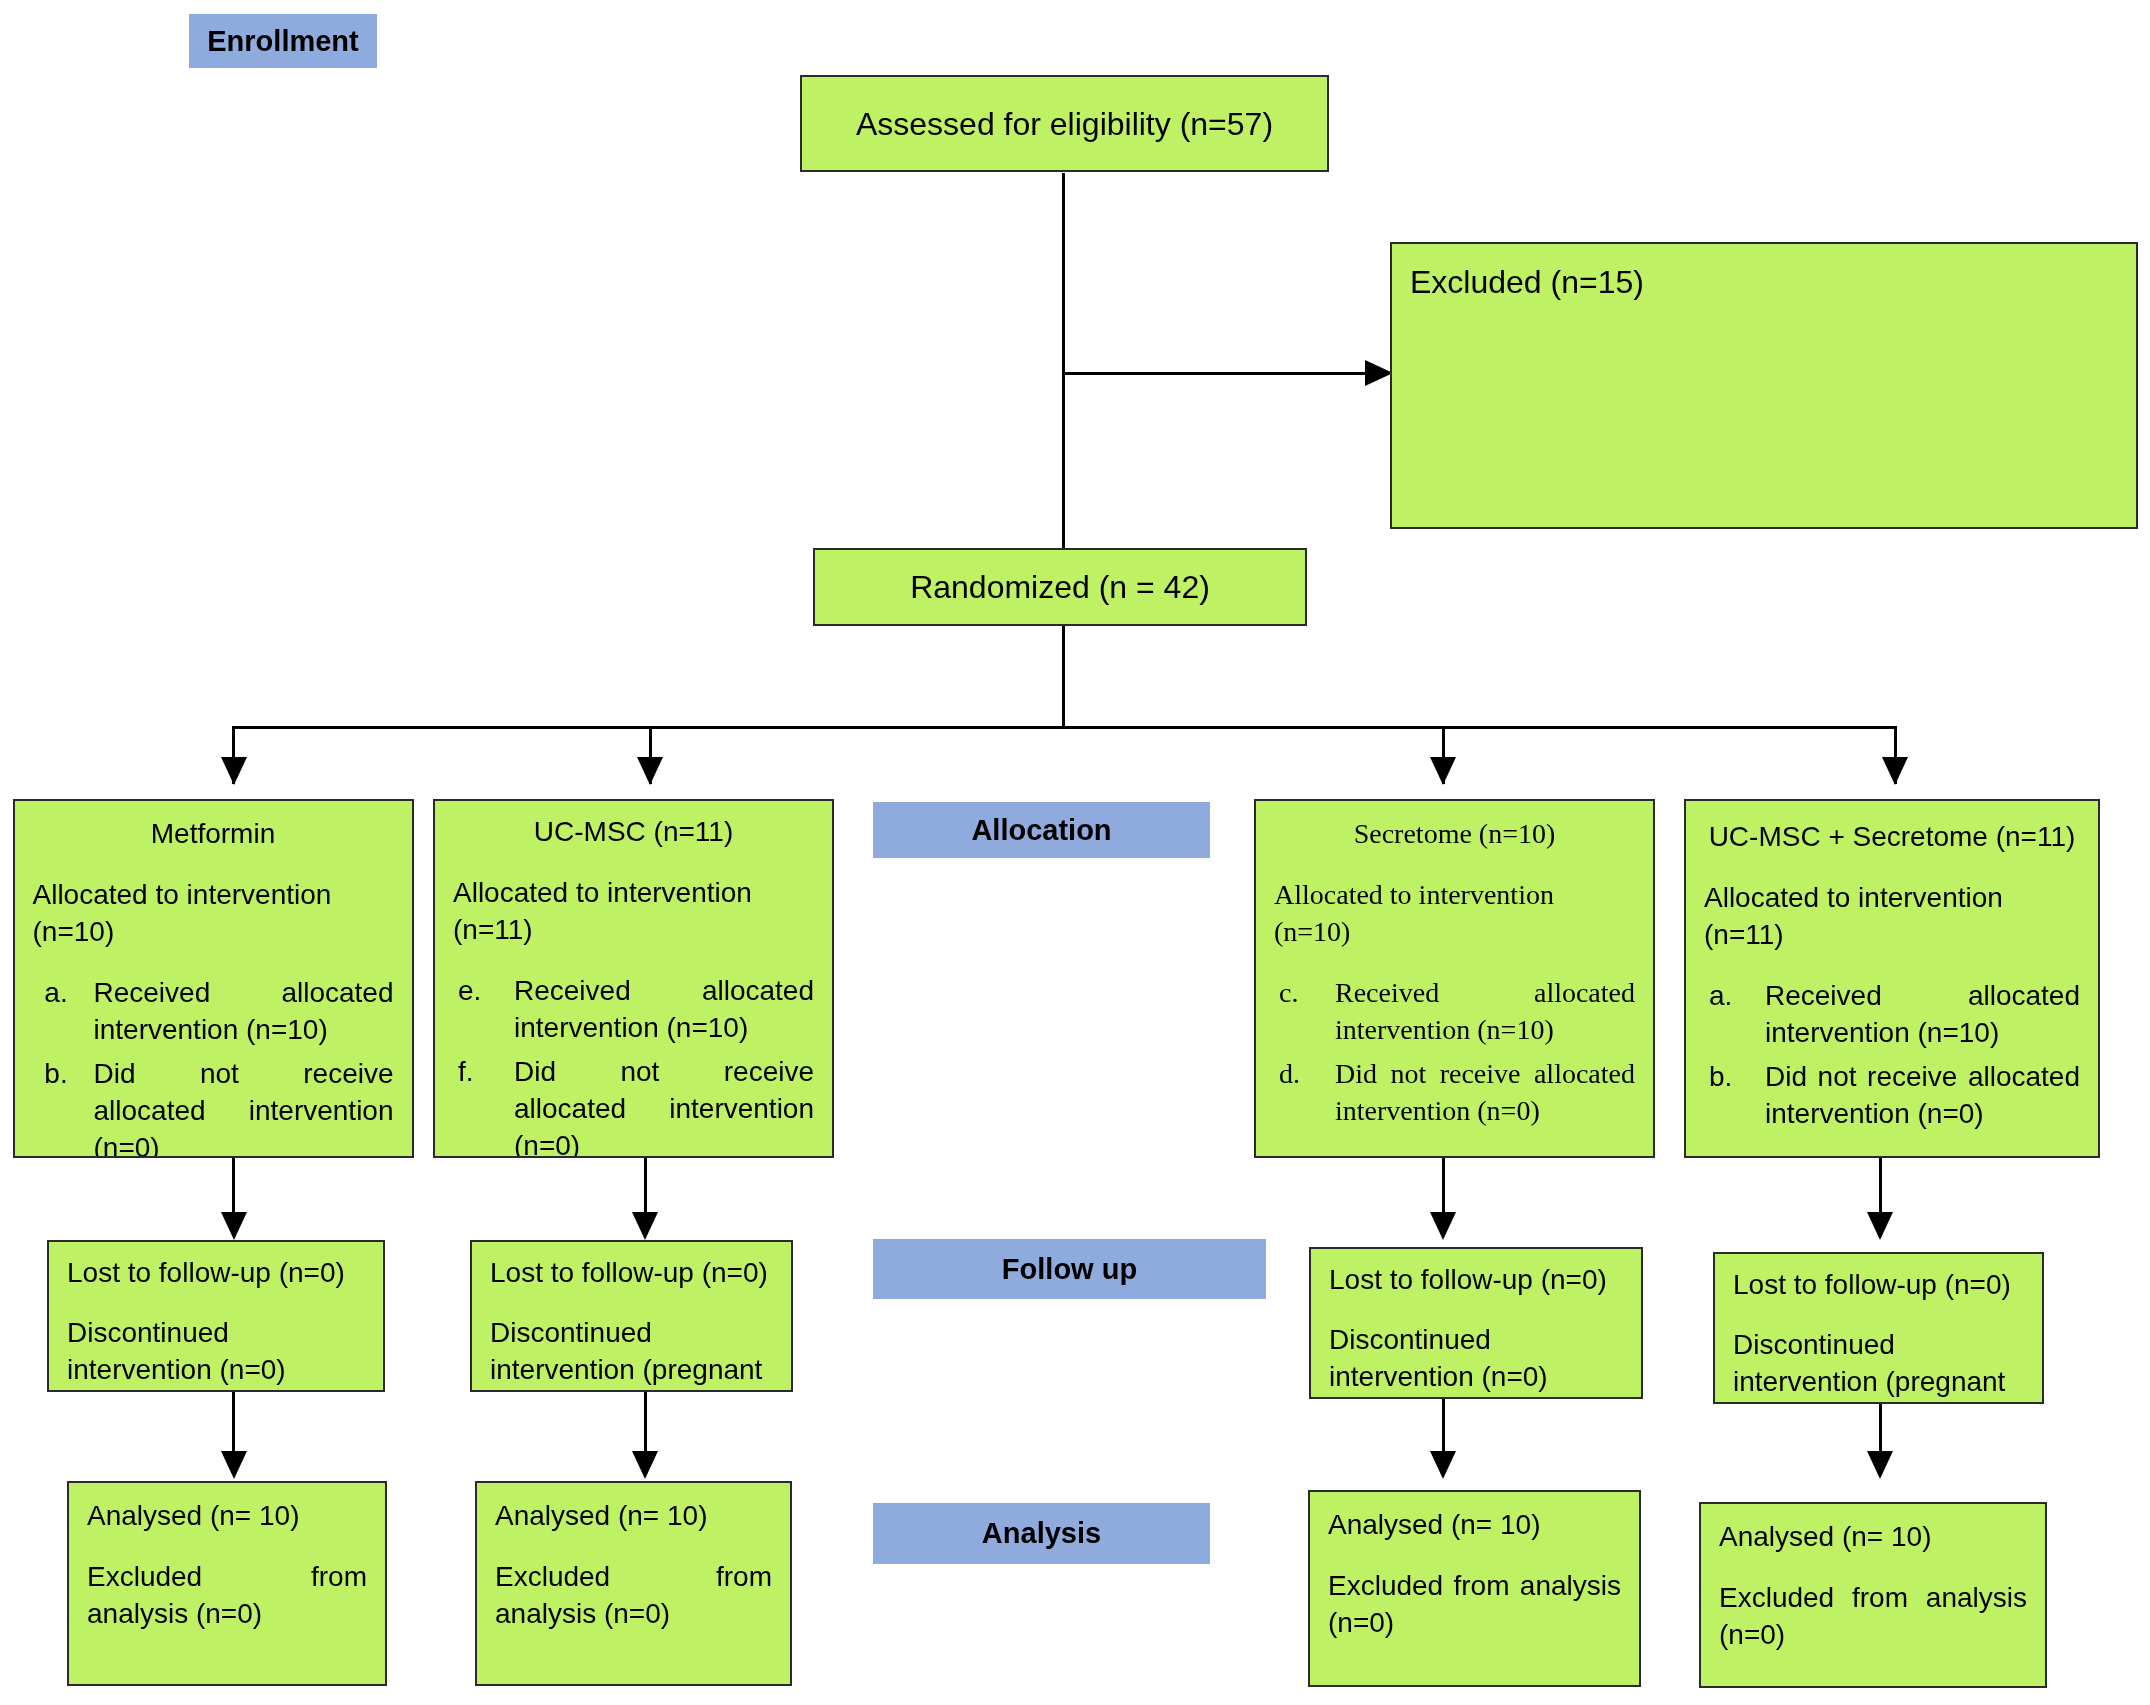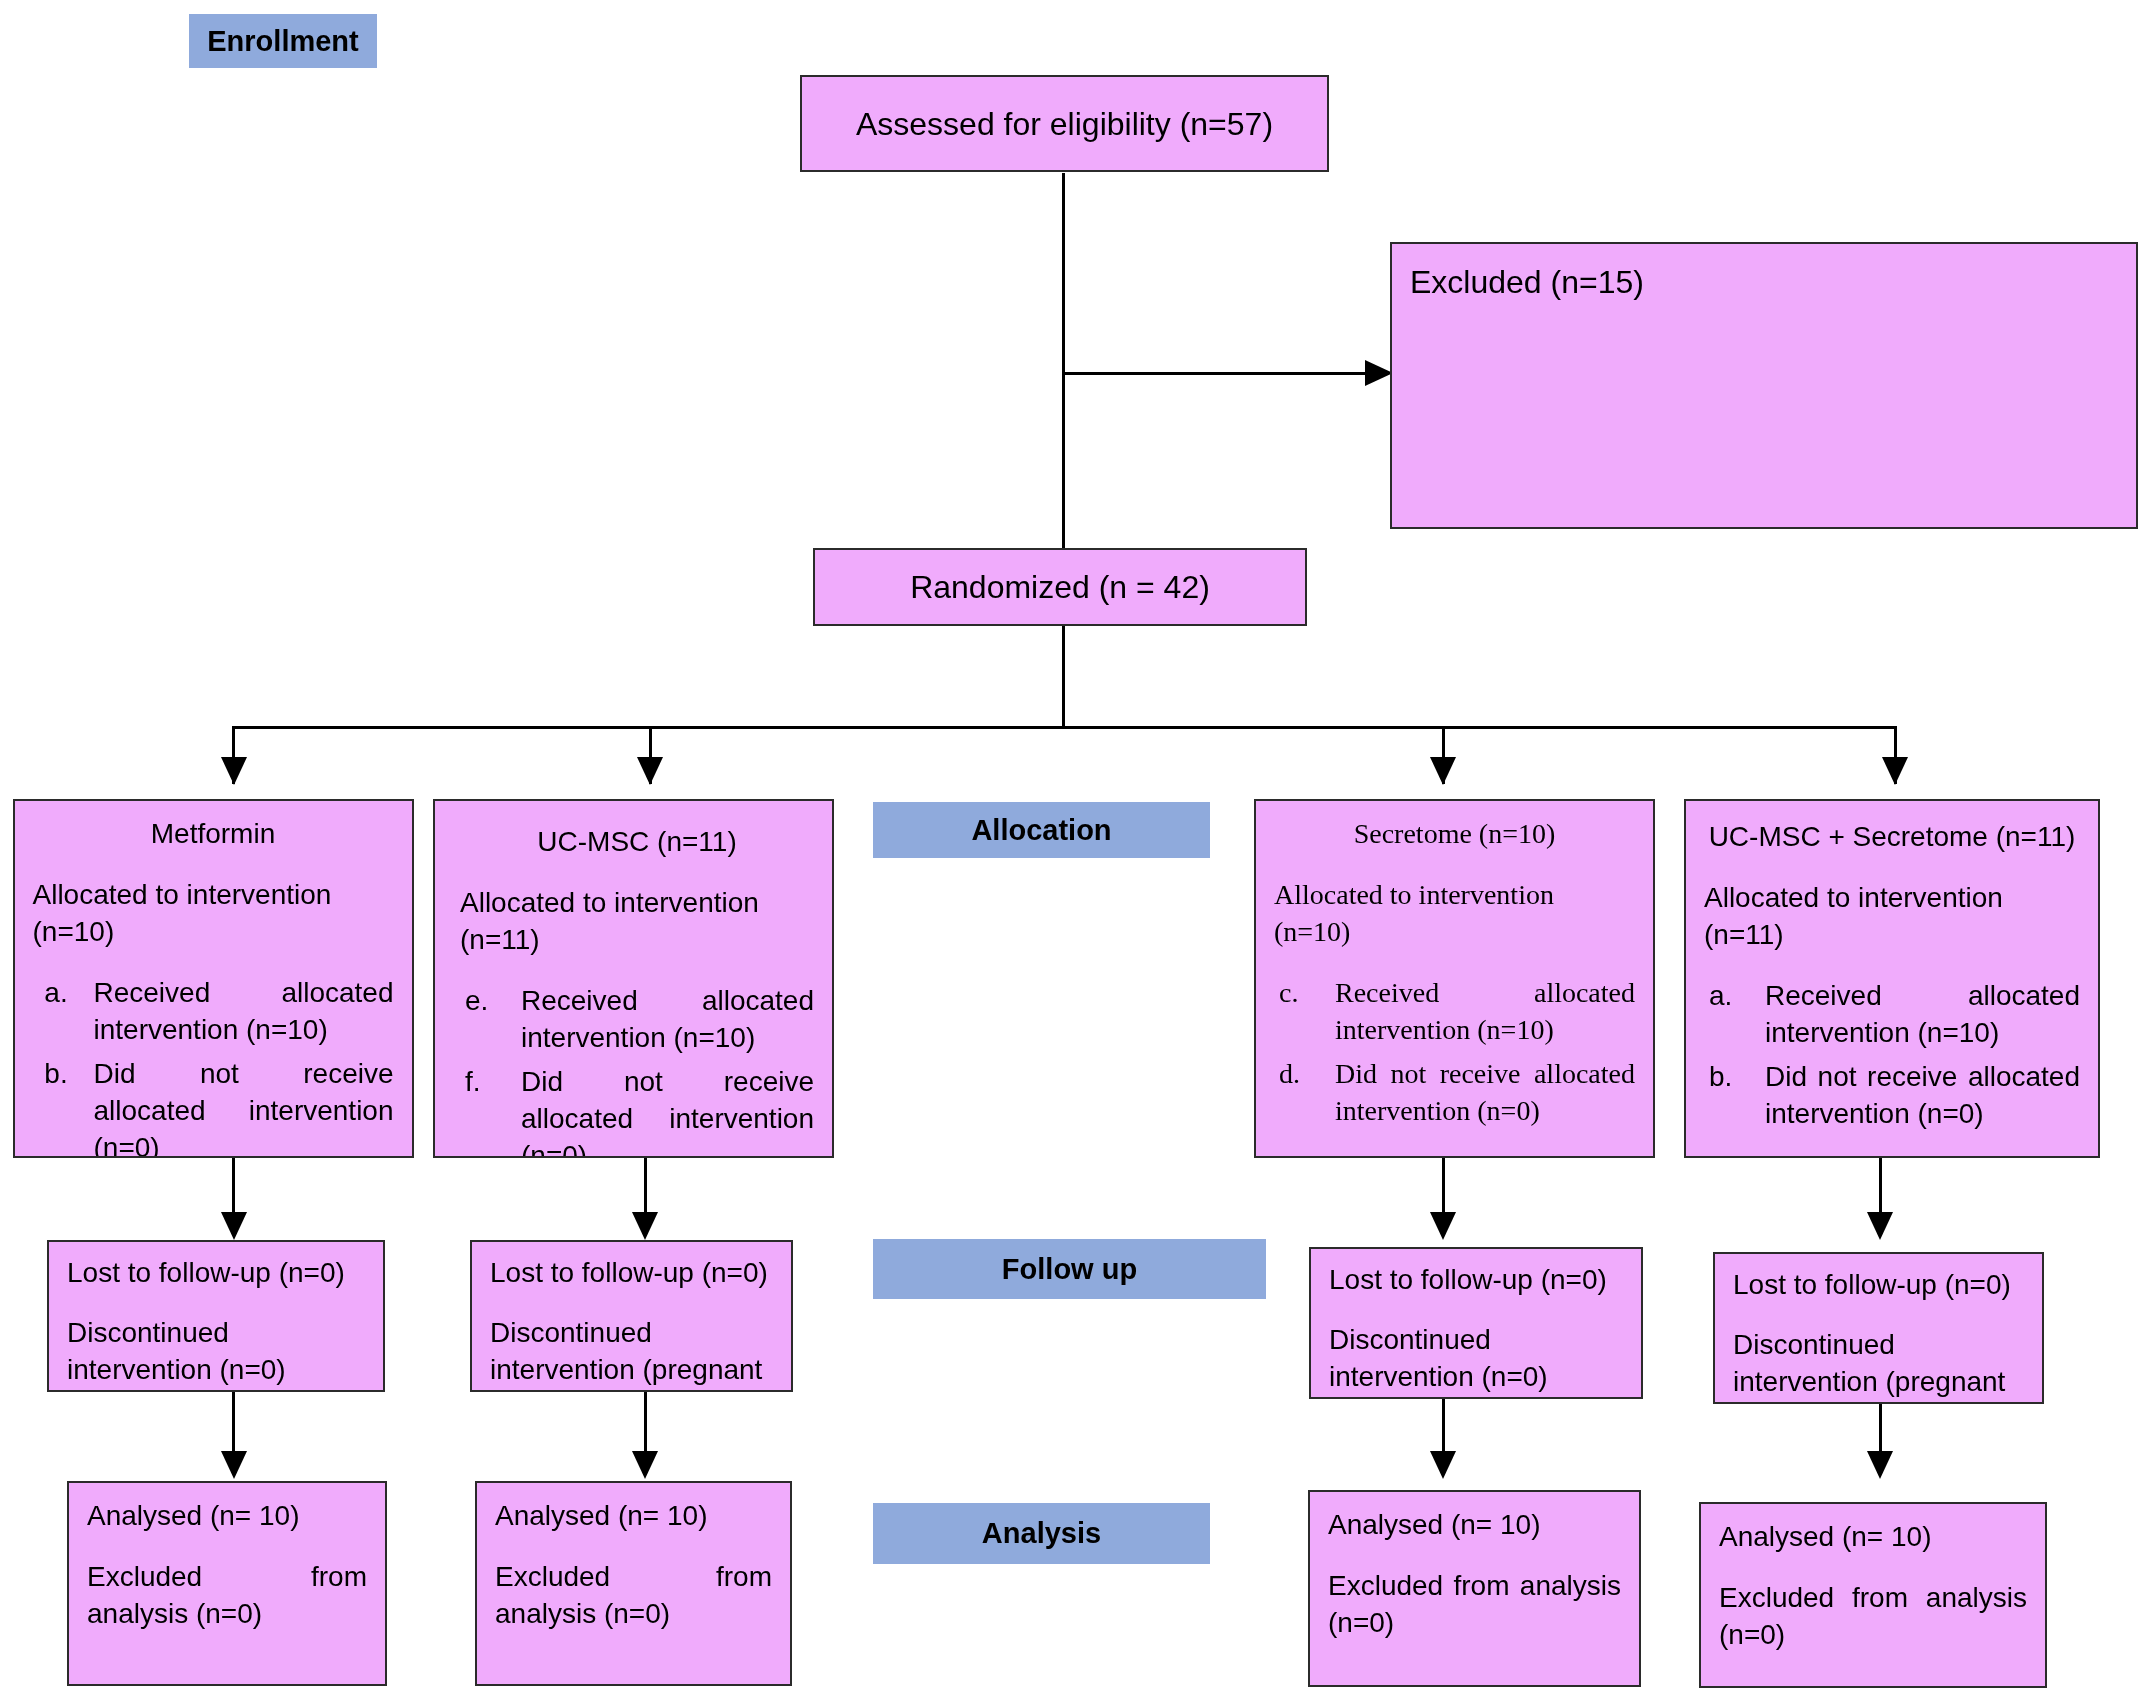--- a/index.html
+++ b/index.html
@@ -14,21 +14,21 @@
   #canvas {
     position: relative;
     width: 2151px;
     height: 1705px;
     background: #ffffff;
     overflow: hidden;
   }
   .box {
     position: absolute;
     box-sizing: border-box;
-    background: #f0abfc;
+    background: #bef264;
     border: 2.1px solid #2b2b2b;
     overflow: hidden;
   }
   .stage {
     position: absolute;
     box-sizing: border-box;
     background: #8FAADC;
     display: flex;
     align-items: center;
     justify-content: center;
@@ -158,21 +158,21 @@
 
   <div class="box" style="left:67px; top:1481px; width:320px; height:205px;">
     <div class="pad" style="padding-top:15.3px;">
       <div class="f40">Analysed (n= 10)</div>
       <div class="gap"></div>
       <div class="f40 just">Excluded from analysis (n=0)</div>
     </div>
   </div>
 
   <div class="box" style="left:433px; top:799px; width:401px; height:359px;">
-    <div class="pad" style="padding-top:23px;margin-left:7px;">
+    <div class="pad" style="padding-top:13px;">
       <div class="f40 ttl">UC-MSC (n=11)</div>
       <div class="gap"></div>
       <div class="f40">Allocated to intervention (n=11)</div>
       <div class="gap"></div>
       <ol class="alpha f40" style="padding-left:43px; list-style:none;">
         <li style="position:relative;">
           <span style="position:absolute;left:-38px;">e.</span>
           <span>Received allocated intervention (n=10)</span>
         </li>
         <li style="position:relative;">

